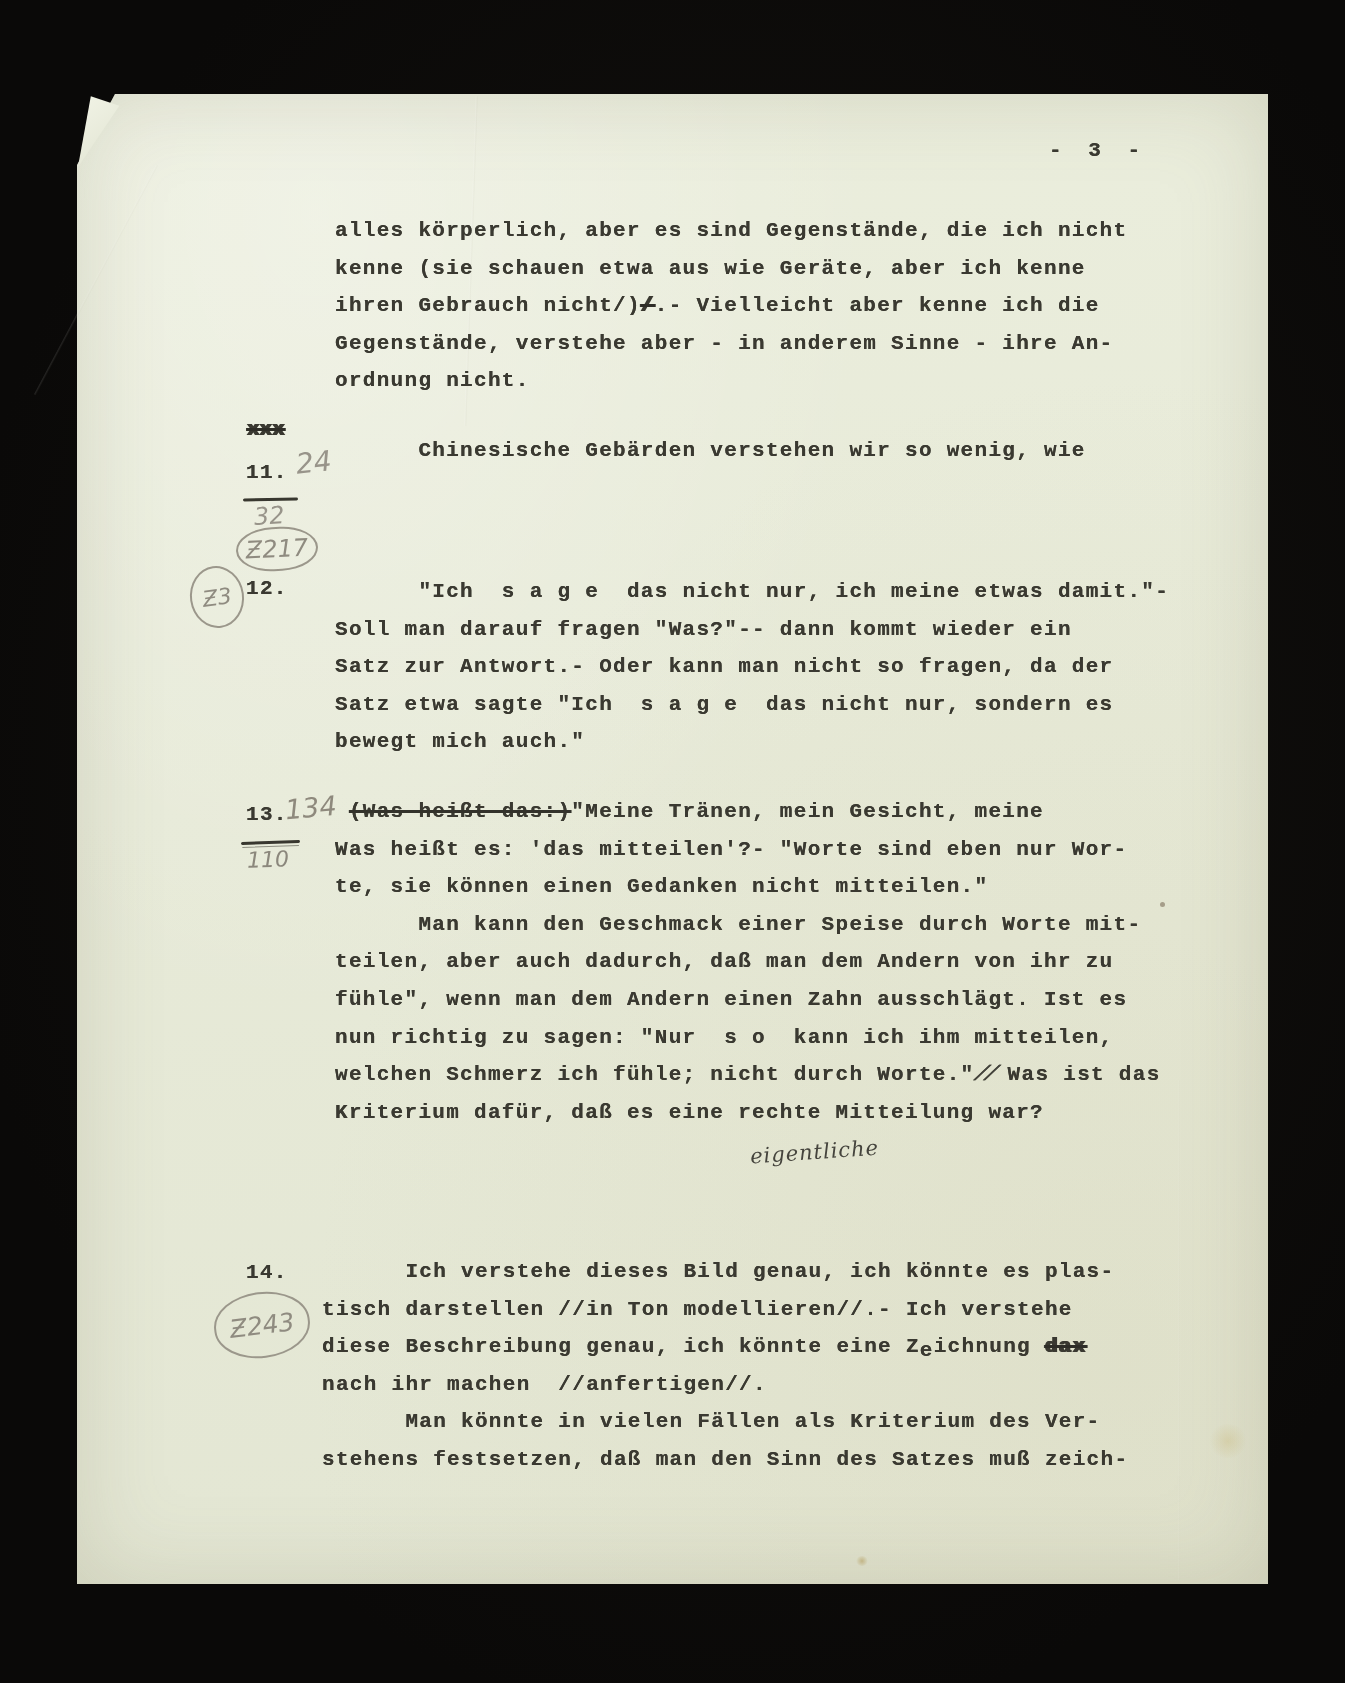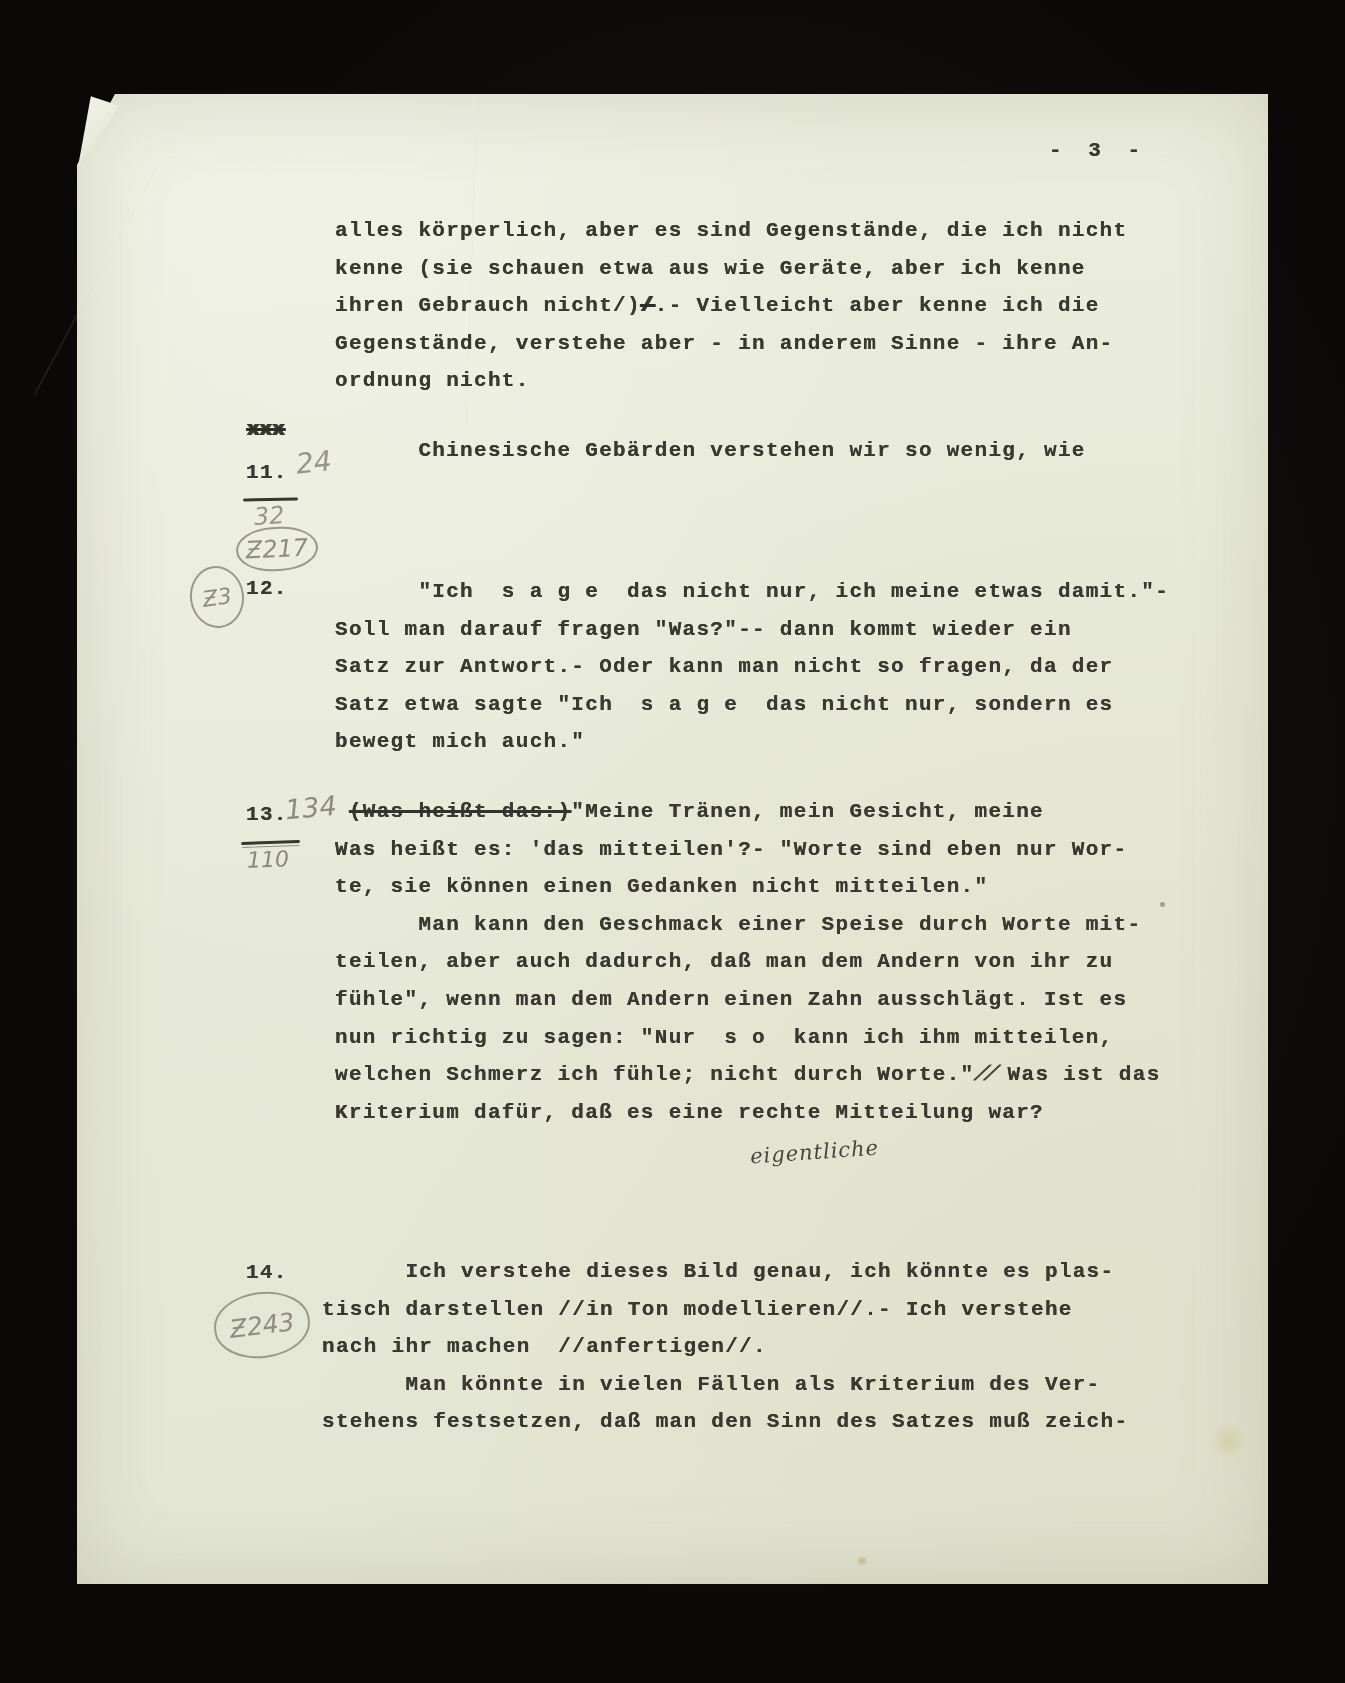--- a/index.html
+++ b/index.html
@@ -103,20 +103,21 @@
         <div class="line"><span class="seg">      Man kann den Geschmack einer Speise durch Worte mit-</span></div>
         <div class="line"><span class="seg">teilen, aber auch dadurch, daß man dem Andern von ihr zu</span></div>
         <div class="line"><span class="seg">fühle", wenn man dem Andern einen Zahn ausschlägt. Ist es</span></div>
         <div class="line"><span class="seg">nun richtig zu sagen: "Nur  s o  kann ich ihm mitteilen,</span></div>
         <div class="line"><span class="seg">welchen Schmerz ich fühle; nicht durch Worte."</span><span class="seg hw-inline">//</span><span class="seg"> Was ist das</span></div>
         <div class="line"><span class="seg">Kriterium dafür, daß es eine rechte Mitteilung war?</span></div>
       </div>
       <div class="block" style="left: 322px; top: 1253px;">
         <div class="line"><span class="seg">      Ich verstehe dieses Bild genau, ich könnte es plas-</span></div>
         <div class="line"><span class="seg">tisch darstellen //in Ton modellieren//.- Ich verstehe</span></div>
+        <div class="line"><span class="seg">diese Beschreibung genau, ich könnte eine Z</span><span class="seg low">e</span><span class="seg">ichnung </span><span class="seg xstrike">dax</span></div>
         <div class="line"><span class="seg">nach ihr machen  //anfertigen//.</span></div>
         <div class="line"><span class="seg">      Man könnte in vielen Fällen als Kriterium des Ver-</span></div>
         <div class="line"><span class="seg">stehens festsetzen, daß man den Sinn des Satzes muß zeich-</span></div>
       </div>
     </div>
 
   <div class="type xstrike" style="left:247px;top:415px;">xxx</div>
 
   <div class="type num" style="left:246px;top:458px;">11.</div>
   <div class="hw hw24">24</div>

